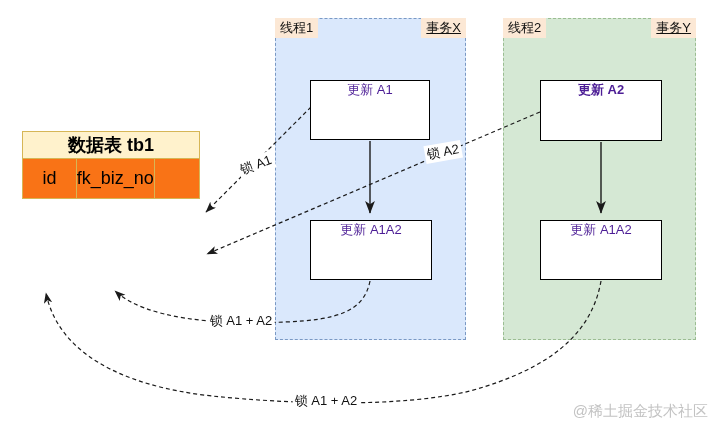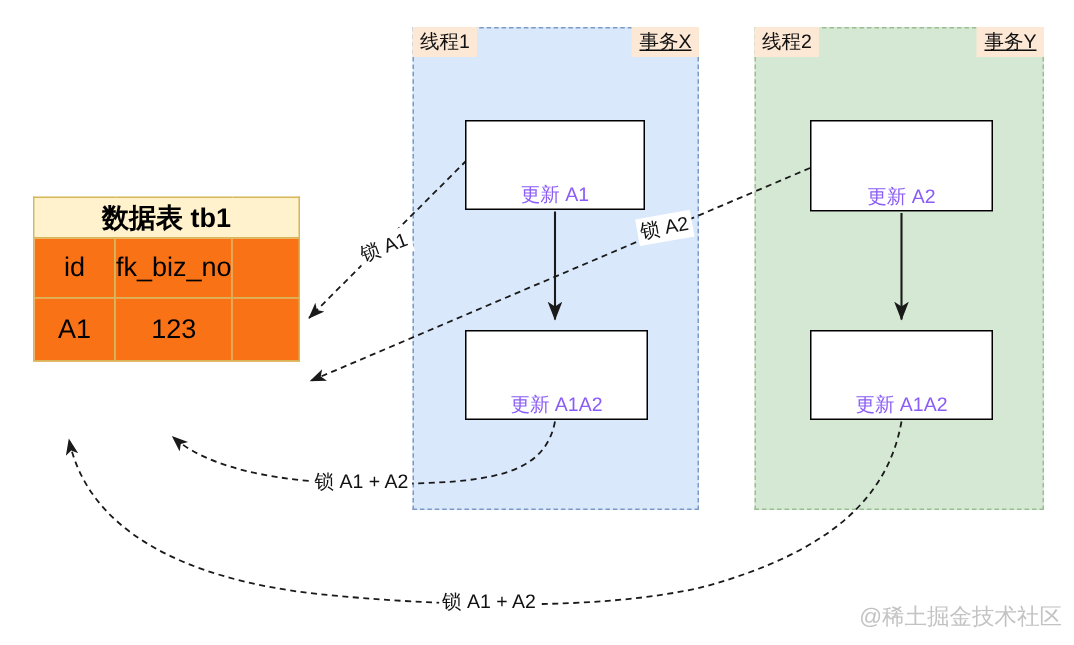--- a/index.html
+++ b/index.html
@@ -11,25 +11,25 @@
   .panel.blue{left:275px;width:191px;background:#dae8fc;border:1.5px dashed #7a99c4;}
   .panel.green{left:503px;width:193px;background:#d5e8d4;border:1.5px dashed #9bbd92;}
 
   .badge{position:absolute;top:-1px;background:#fce8d5;color:#111;
          font-size:13px;line-height:20px;padding:0 5px;white-space:nowrap;}
   .badge.left{left:-1px;}
   .badge.right{right:-1px;text-decoration:underline;}
 
   
   .pbox{position:absolute;background:#ffffff;border:1.5px solid #000;
-        box-sizing:border-box;display:flex;align-items:flex-end;justify-content:center;
-        font-size:13px;color:#8b5cf6;}
+        box-sizing:border-box;display:flex;align-items:flex-start;justify-content:center;
+        font-size:13px;color:#4c1d95;}
   .pbox.b1{left:310px;top:80px;width:120px;height:60px;}
   .pbox.b2{left:310px;top:220px;width:122px;height:60px;}
-  .pbox.g1{left:540px;top:80px;width:122px;height:61px;}
+  .pbox.g1{left:540px;top:80px;width:122px;height:61px;font-weight:bold;}
   .pbox.g2{left:540px;top:220px;width:122px;height:60px;}
 
   
   .dtable{position:absolute;left:22px;top:131px;width:178px;border-collapse:collapse;
           font-size:18px;color:#000;}
   .dtable td{border:1px solid #d6b656;text-align:center;background:#f97316;padding:0;}
   .dtable .thead td{background:#fff2cc;font-weight:bold;height:26px;}
   .dtable .r-cols td{height:39px;}
   .dtable .r-data td{height:41px;}
   .c1{width:58px;} .c2{width:70px;} .c3{width:50px;}
@@ -91,25 +91,20 @@
   <table class="dtable">
     <tbody>
       <tr class="thead">
         <td colspan="3">数据表 tb1</td>
       </tr>
       <tr class="r-cols">
         <td class="c1">id</td>
         <td class="c2">fk_biz_no</td>
         <td class="c3"></td>
       </tr>
-      <tr class="r-data">
-        <td class="c1">A1</td>
-        <td class="c2">123</td>
-        <td class="c3"></td>
-      </tr>
     </tbody>
   </table>
 
   <div class="edge-label tilt20" style="left:256px;top:165px;">锁 A1</div>
   <div class="edge-label tilt10" style="left:443px;top:152px;">锁 A2</div>
   <div class="edge-label" style="left:241px;top:321px;">锁 A1 + A2</div>
   <div class="edge-label" style="left:326px;top:401px;">锁 A1 + A2</div>
 
   <div class="watermark">@稀土掘金技术社区</div>
 </div>

